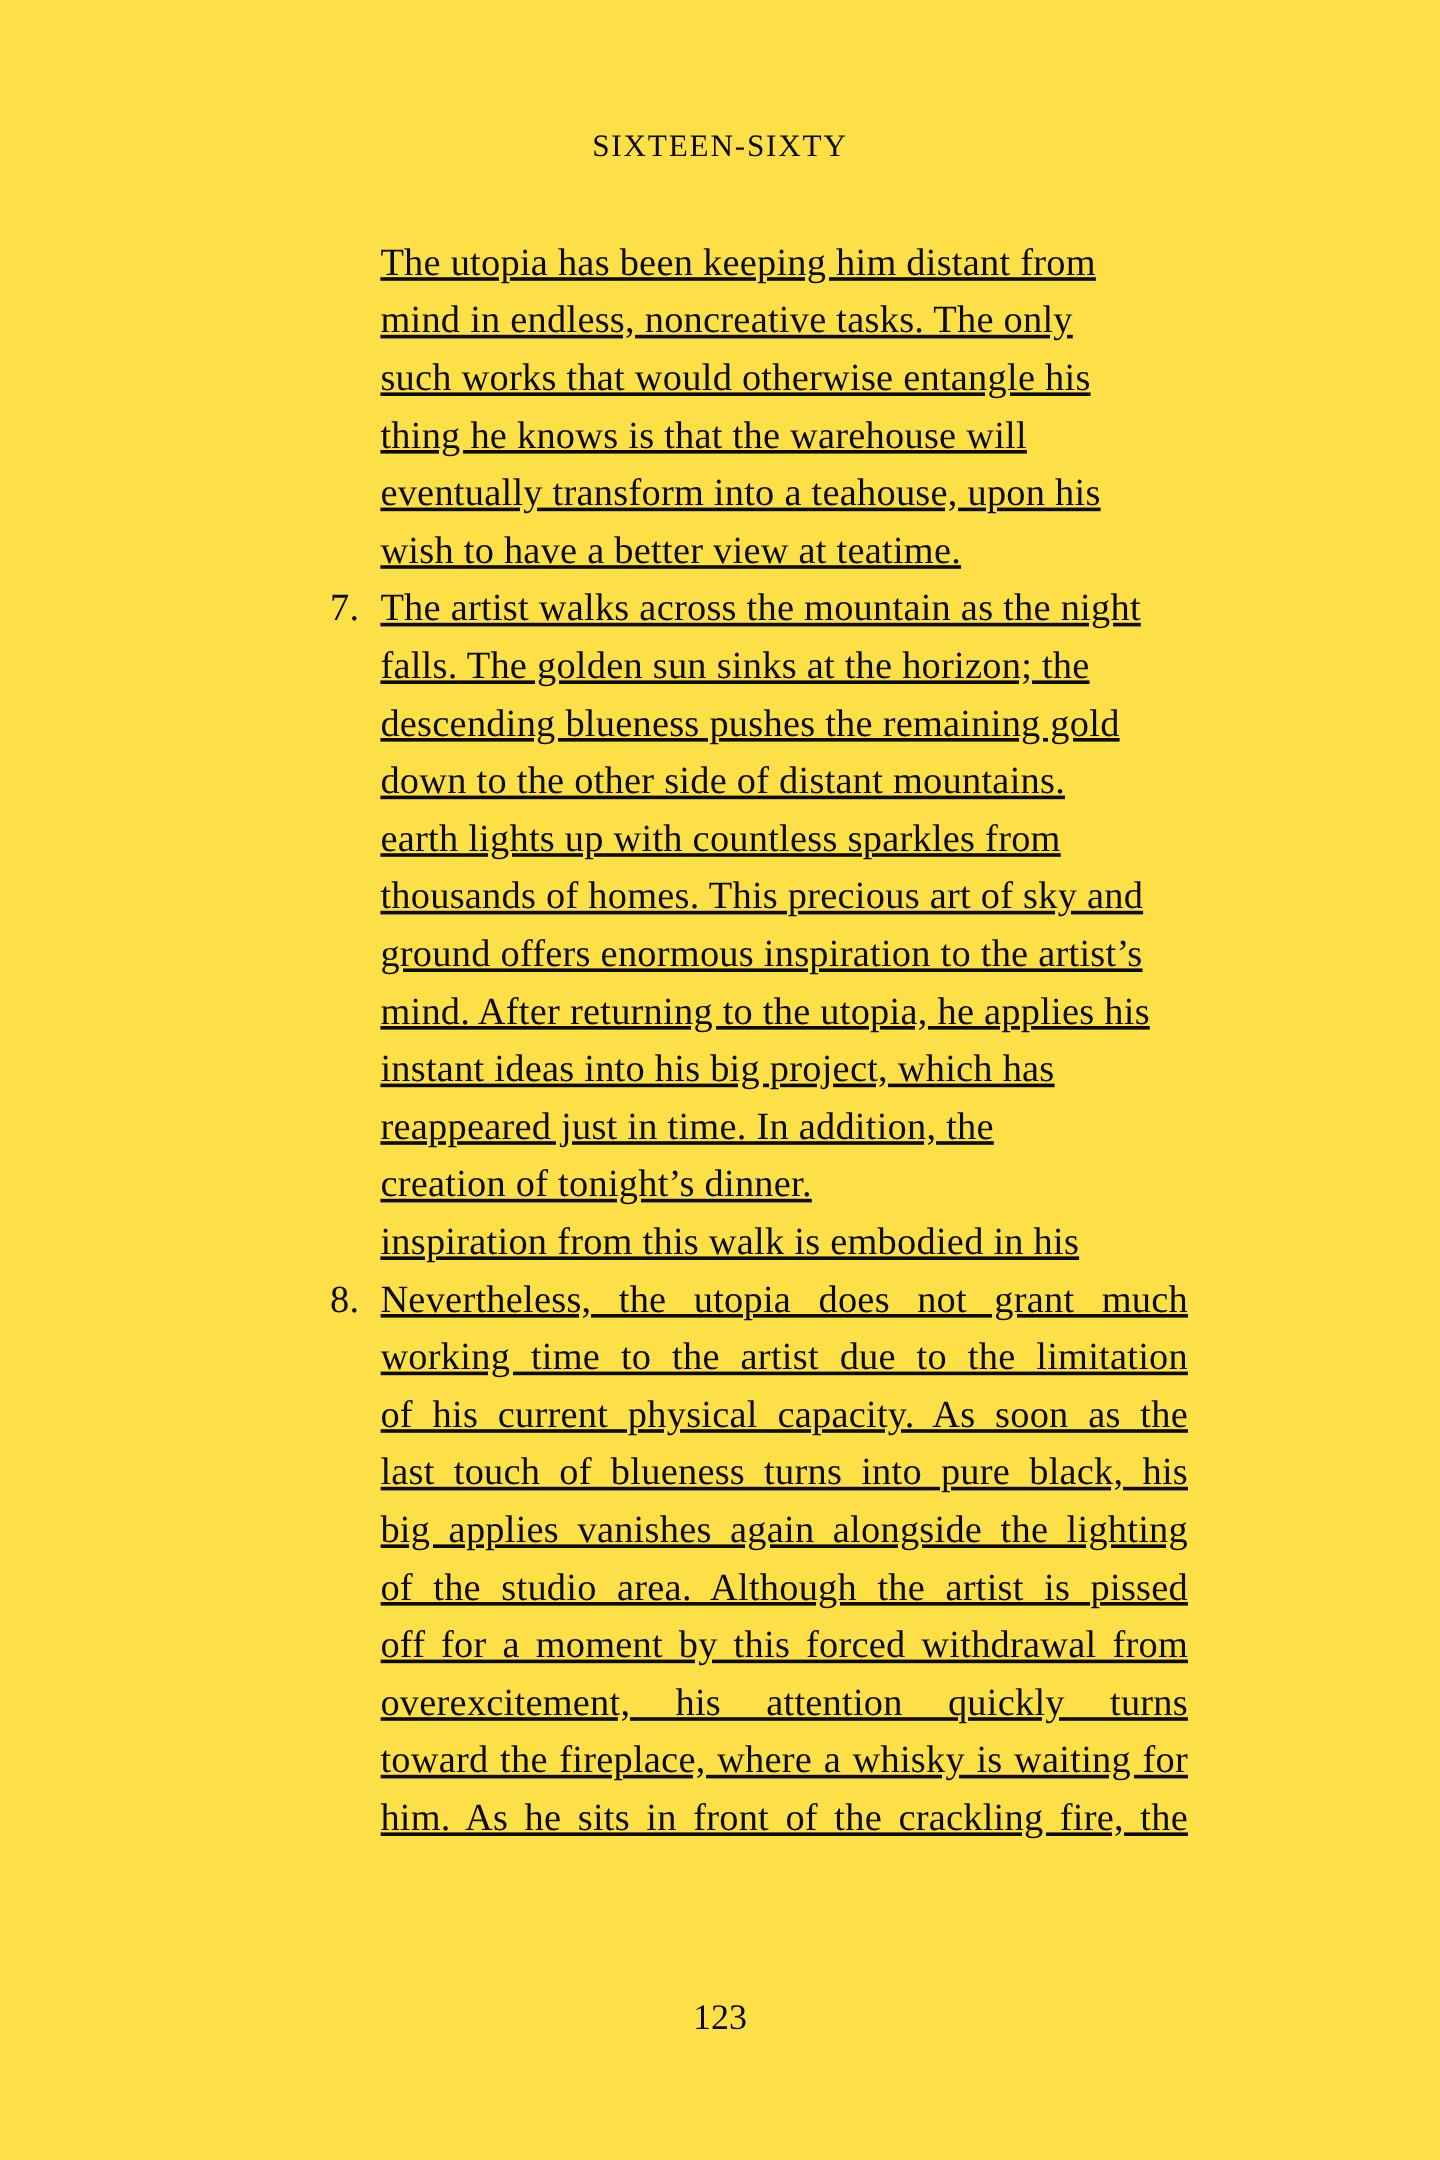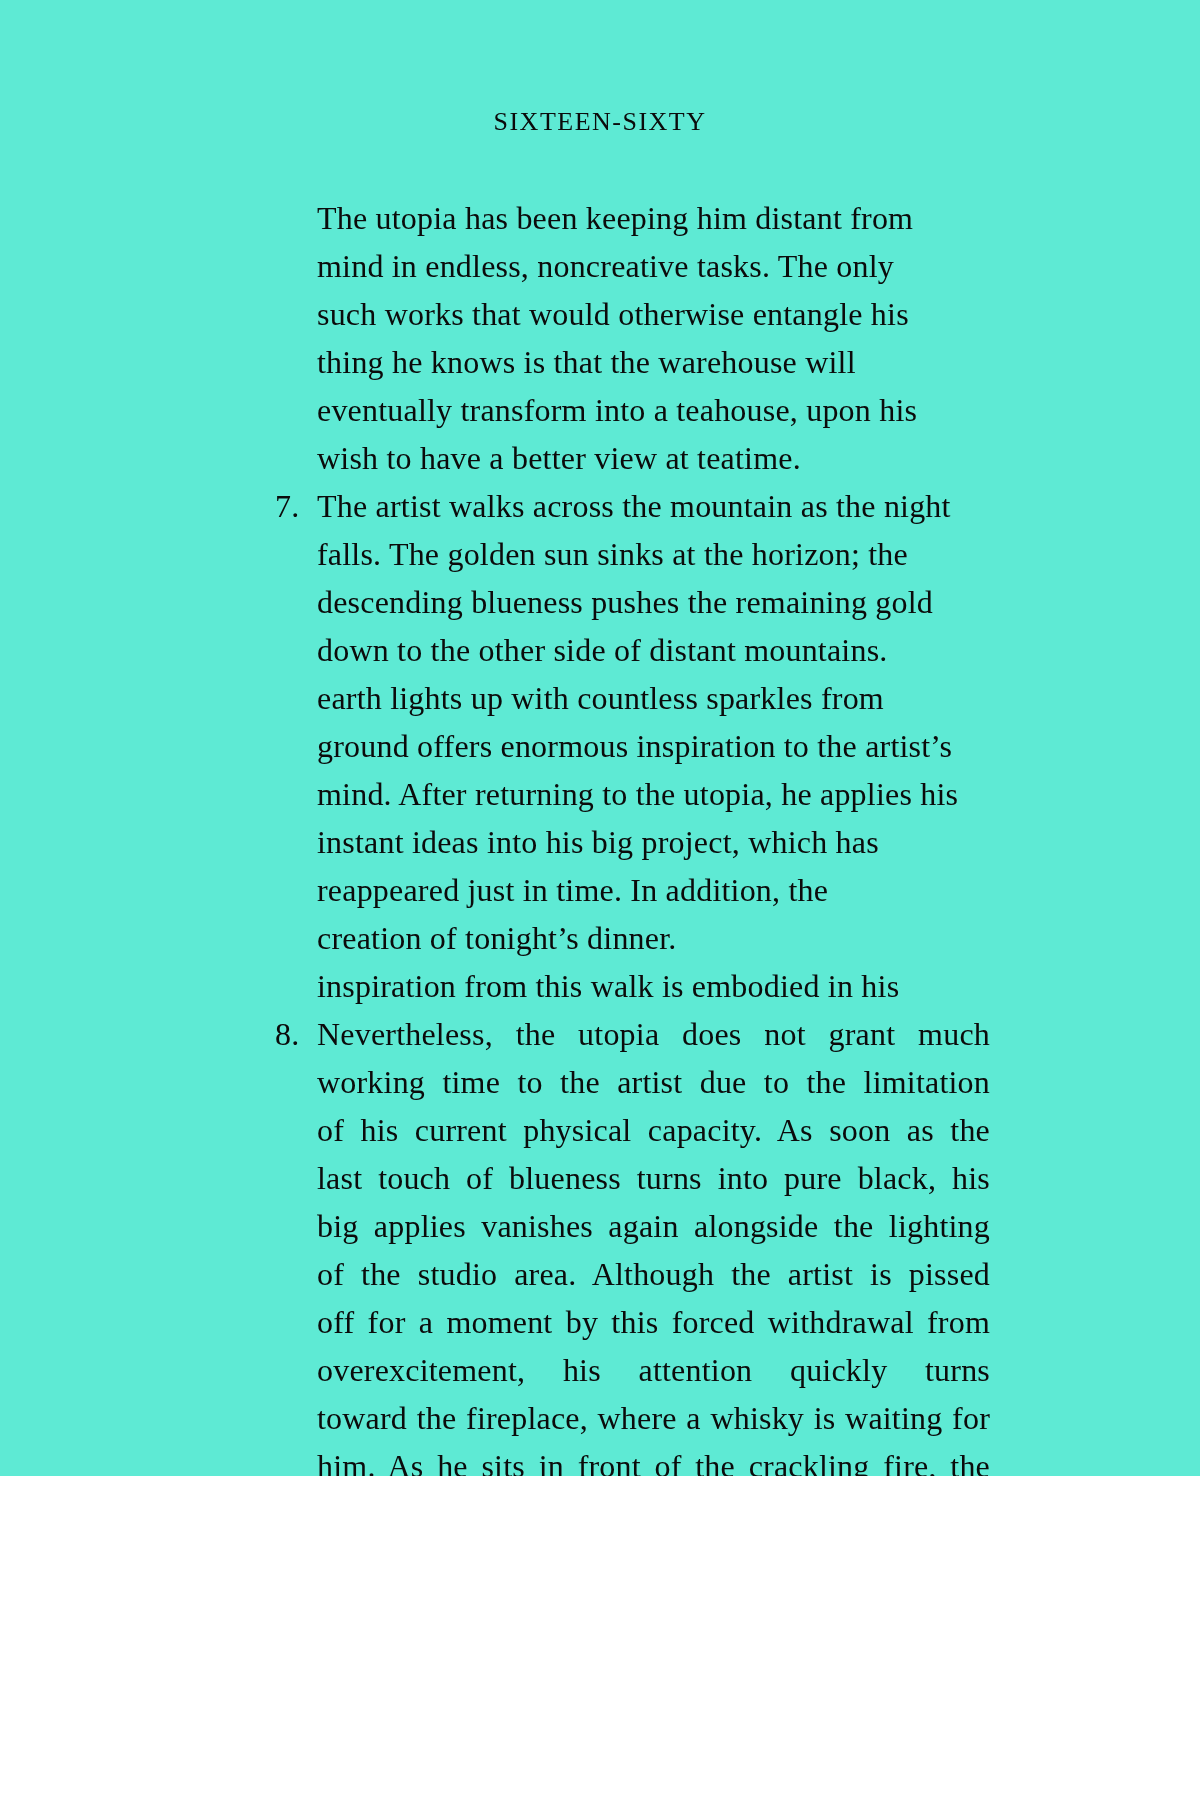--- a/index.html
+++ b/index.html
@@ -3,22 +3,22 @@
 <meta charset="utf-8">
 <style>
   html, body {
     margin: 0;
     padding: 0;
     background: #ffffff;
   }
   .page {
     position: relative;
     width: 1200px;
-    height: 1476px;
-    background: #5eead4;
+    height: 1800px;
+    background: #fde047;
     overflow: hidden;
     font-family: "Liberation Serif", serif;
     color: #0b0b0b;
   }
   .running-head {
     position: absolute;
     top: 107px;
     left: 0;
     width: 1200px;
     text-align: center;
@@ -40,20 +40,21 @@
   }
   .marker {
     position: absolute;
     left: -42px;
     top: 0;
     width: 38px;
     text-align: left;
   }
   .line {
     white-space: nowrap;
+    text-decoration: underline;
   }
   .para.justify .line {
     white-space: normal;
     text-align: justify;
     text-align-last: justify;
     overflow: hidden;
     height: 48px;
   }
   .folio {
     position: absolute;
@@ -80,20 +81,21 @@
         <div class="line">eventually transform into a teahouse, upon his</div>
         <div class="line">wish to have a better view at teatime.</div>
       </div>
       <div class="para">
         <span class="marker">7.</span>
         <div class="line">The artist walks across the mountain as the night</div>
         <div class="line">falls. The golden sun sinks at the horizon; the</div>
         <div class="line">descending blueness pushes the remaining gold</div>
         <div class="line">down to the other side of distant mountains.</div>
         <div class="line">earth lights up with countless sparkles from</div>
+        <div class="line">thousands of homes. This precious art of sky and</div>
         <div class="line">ground offers enormous inspiration to the artist’s</div>
         <div class="line">mind. After returning to the utopia, he applies his</div>
         <div class="line">instant ideas into his big project, which has</div>
         <div class="line">reappeared just in time. In addition, the</div>
         <div class="line">creation of tonight’s dinner.</div>
         <div class="line">inspiration from this walk is embodied in his</div>
       </div>
       <div class="para justify">
         <span class="marker">8.</span>
         <div class="line">Nevertheless, the utopia does not grant much</div>

